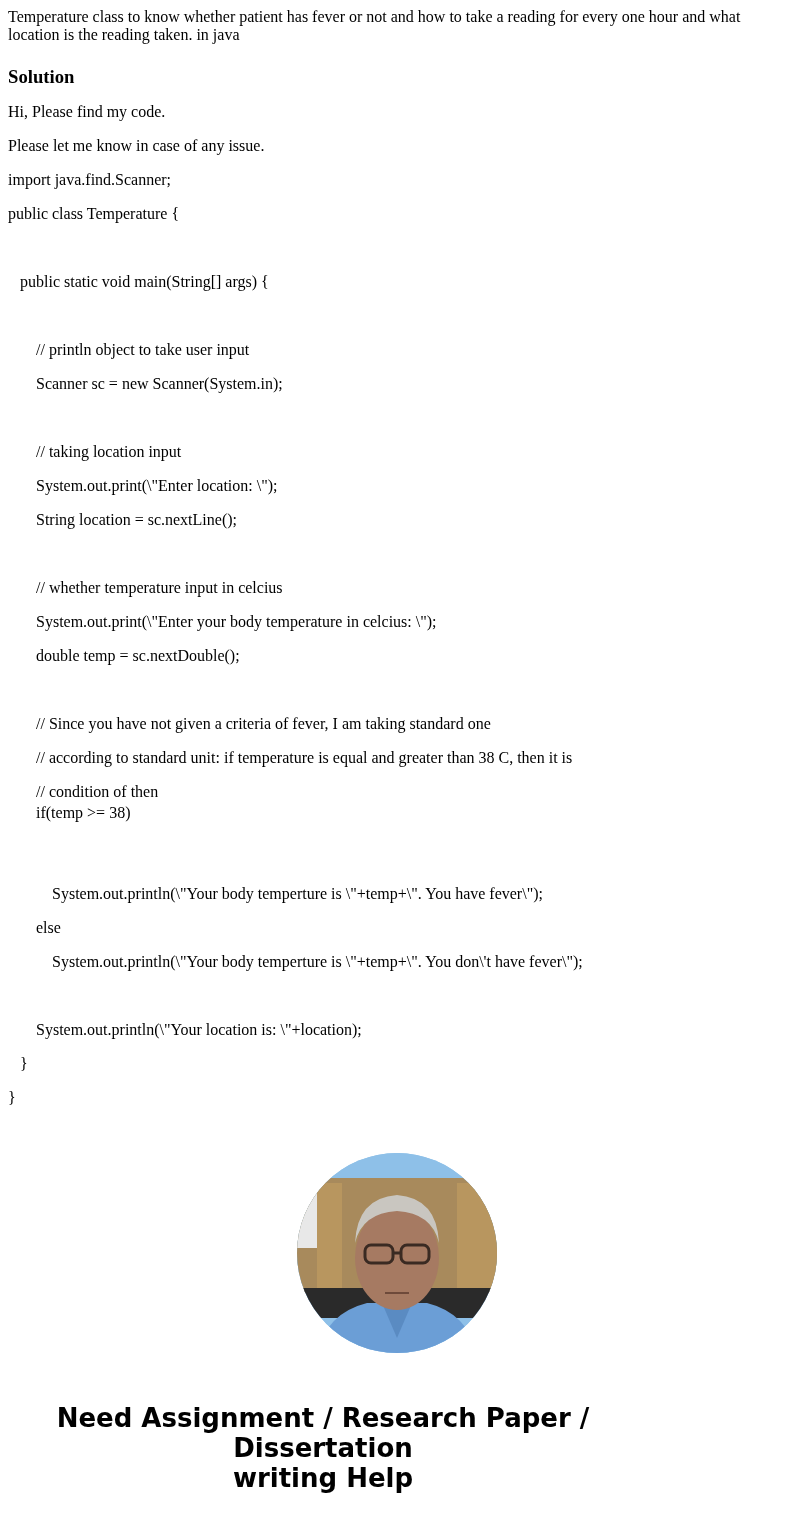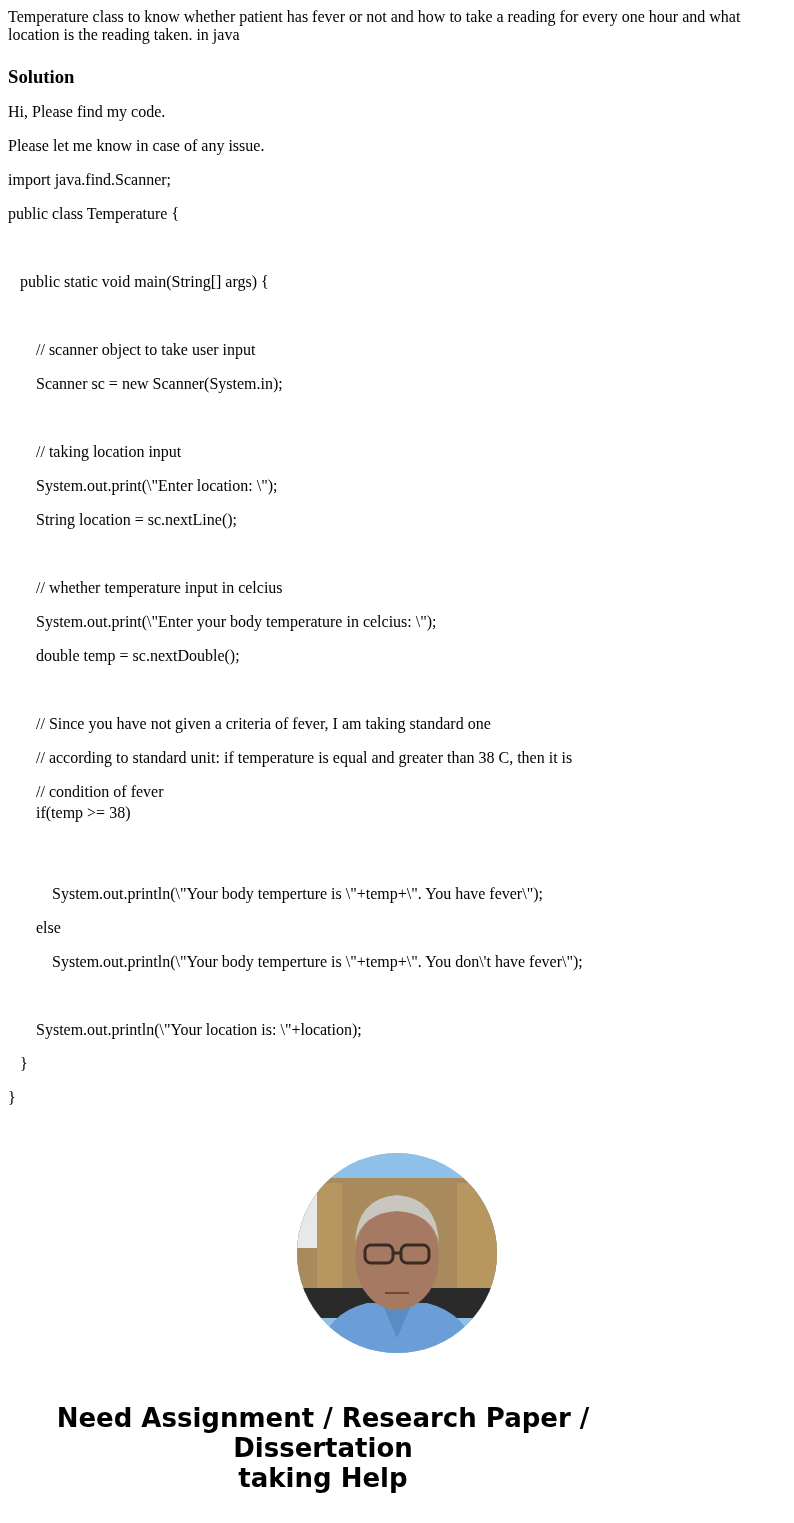--- a/index.html
+++ b/index.html
@@ -60,31 +60,31 @@
 <p class="question">Temperature class to know whether patient has fever or not and how to take a reading for every one hour and what location is the reading taken. in java</p>
 
 <h3 class="solution-heading">Solution</h3>
 
 <div id="answer">
     <p class="line" style="top: 103px;">Hi, Please find my code.</p>
     <p class="line" style="top: 137px;">Please let me know in case of any issue.</p>
     <p class="line" style="top: 171px;">import java.find.Scanner;</p>
     <p class="line" style="top: 205px;">public class Temperature {</p>
     <p class="line" style="top: 273px;">   public static void main(String[] args) {</p>
-    <p class="line" style="top: 341px;">       // scanner object to take user input</p>
+    <p class="line" style="top: 341px;">       // println object to take user input</p>
     <p class="line" style="top: 375px;">       Scanner sc = new Scanner(System.in);</p>
     <p class="line" style="top: 443px;">       // taking location input</p>
     <p class="line" style="top: 477px;">       System.out.print(\"Enter location: \");</p>
     <p class="line" style="top: 511px; text-align: center;">       String location = sc.nextLine();</p>
     <p class="line" style="top: 579px;">       // whether temperature input in celcius</p>
     <p class="line" style="top: 613px;">       System.out.print(\"Enter your body temperature in celcius: \");</p>
     <p class="line" style="top: 647px;">       double temp = sc.nextDouble();</p>
     <p class="line" style="top: 715px;">       // Since you have not given a criteria of fever, I am taking standard one</p>
     <p class="line" style="top: 749px;">       // according to standard unit: if temperature is equal and greater than 38 C, then it is</p>
-    <p class="line" style="top: 783px;">       // condition of fever</p>
+    <p class="line" style="top: 783px;">       // condition of then</p>
     <p class="line" style="top: 804px; text-align: right;">       if(temp &gt;= 38)</p>
     <p class="line" style="top: 885px;">           System.out.println(\"Your body temperture is \"+temp+\". You have fever\");</p>
     <p class="line" style="top: 919px;">       else</p>
     <p class="line" style="top: 953px;">           System.out.println(\"Your body temperture is \"+temp+\". You don\'t have fever\");</p>
     <p class="line" style="top: 1021px;">       System.out.println(\"Your location is: \"+location);</p>
     <p class="line" style="top: 1055px;">   }</p>
     <p class="line" style="top: 1089px;">}</p>
   </div>
 
 <div class="avatar">
@@ -101,14 +101,14 @@
     <path d="M58 90 Q60 45 100 42 Q140 45 142 90 Q135 60 100 58 Q65 60 58 90 Z" fill="#c9c6c0"></path>
     <rect x="68" y="92" width="28" height="18" rx="6" fill="none" stroke="#3a2a22" stroke-width="3"></rect>
     <rect x="104" y="92" width="28" height="18" rx="6" fill="none" stroke="#3a2a22" stroke-width="3"></rect>
     <line x1="96" y1="100" x2="104" y2="100" stroke="#3a2a22" stroke-width="3"></line>
     <line x1="88" y1="140" x2="112" y2="140" stroke="#6e4a3a" stroke-width="2"></line>
   </svg>
 </div>
 
 <div class="promo">
   <div>Need Assignment / Research Paper / Dissertation</div>
-  <div>taking Help</div>
+  <div>writing Help</div>
 </div>
 
 </body></html>

